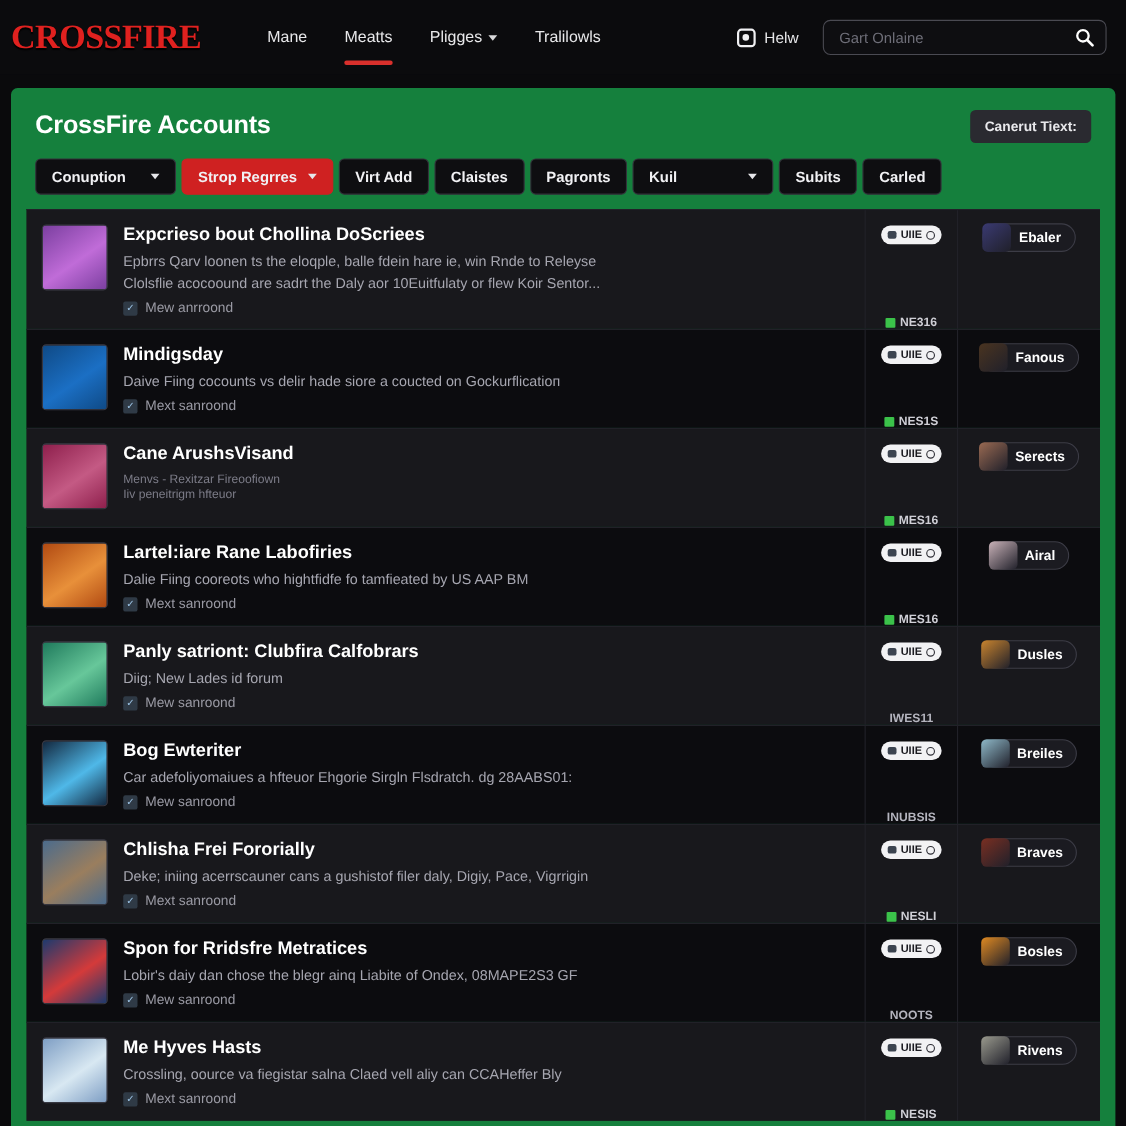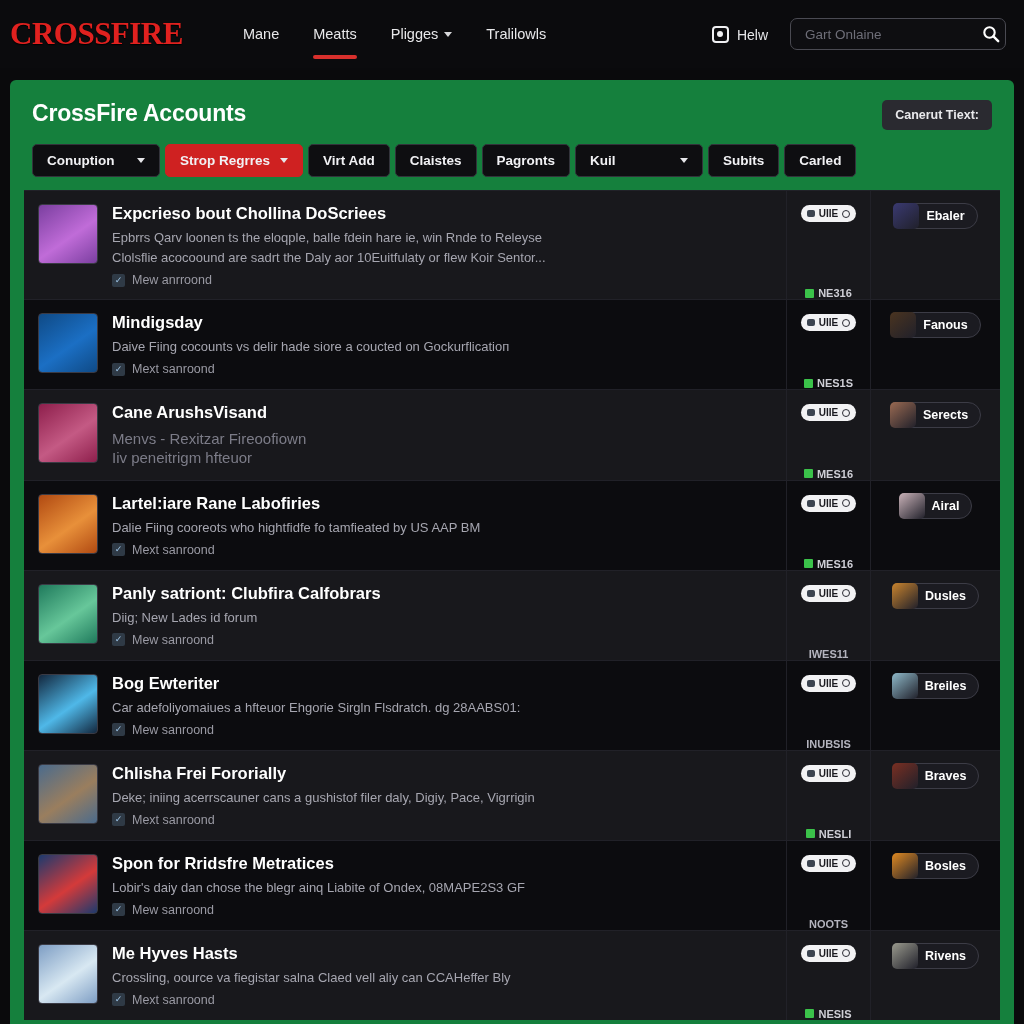--- a/index.html
+++ b/index.html
@@ -59,32 +59,32 @@
     border-right: 4px solid transparent;
     border-top: 5px solid #d8d8da;
   }
   .topright {
     margin-left: auto;
     display: flex;
     align-items: center;
     gap: 22px;
   }
   .help {
-    display: flex; align-items: flex-end; gap: 8px;
+    display: flex; align-items: center; gap: 8px;
     color: #e6e6e8; font-size: 14px; cursor: pointer;
   }
   .help-icon {
     width: 17px; height: 17px;
     border: 2px solid #f0f0f2;
     border-radius: 4px;
     display: flex; align-items: center; justify-content: center;
   }
   .help-icon i { width: 6px; height: 6px; background: #f0f0f2; border-radius: 50%; display:block; }
   .search {
-    width: 216px; height: 32px;
+    width: 258px; height: 32px;
     border: 1px solid #4a4a52;
     border-radius: 7px;
     background: #0e0e11;
     display: flex; align-items: center;
     padding: 0 10px 0 14px;
   }
   .search input {
     flex: 1; background: transparent; border: none; outline: none;
     color: #d8d8dc; font-size: 13.5px;
     font-family: "Liberation Sans", sans-serif;
@@ -190,21 +190,21 @@
     font-size: 12.5px; color: #9a9aa4;
   }
   .meta-icon {
     width: 13px; height: 13px;
     background: #2f3a46;
     border-radius: 2px;
     display: flex; align-items: center; justify-content: center;
     color: #9fc6e8; font-size: 9px; line-height: 1;
   }
   .r-sub {
-    font-size: 15px; color: #7c7c88; line-height: 1.25;
+    font-size: 11px; color: #7c7c88; line-height: 1.25;
     white-space: nowrap; overflow: hidden; text-overflow: ellipsis;
   }
   .col-status {
     flex: 0 0 84px;
     border-left: 1px solid #212128;
     padding-top: 14px;
     display: flex; flex-direction: column; align-items: center; gap: 6px; justify-content: space-between;
   }
   .pill {
     background: #f2f2f4;

